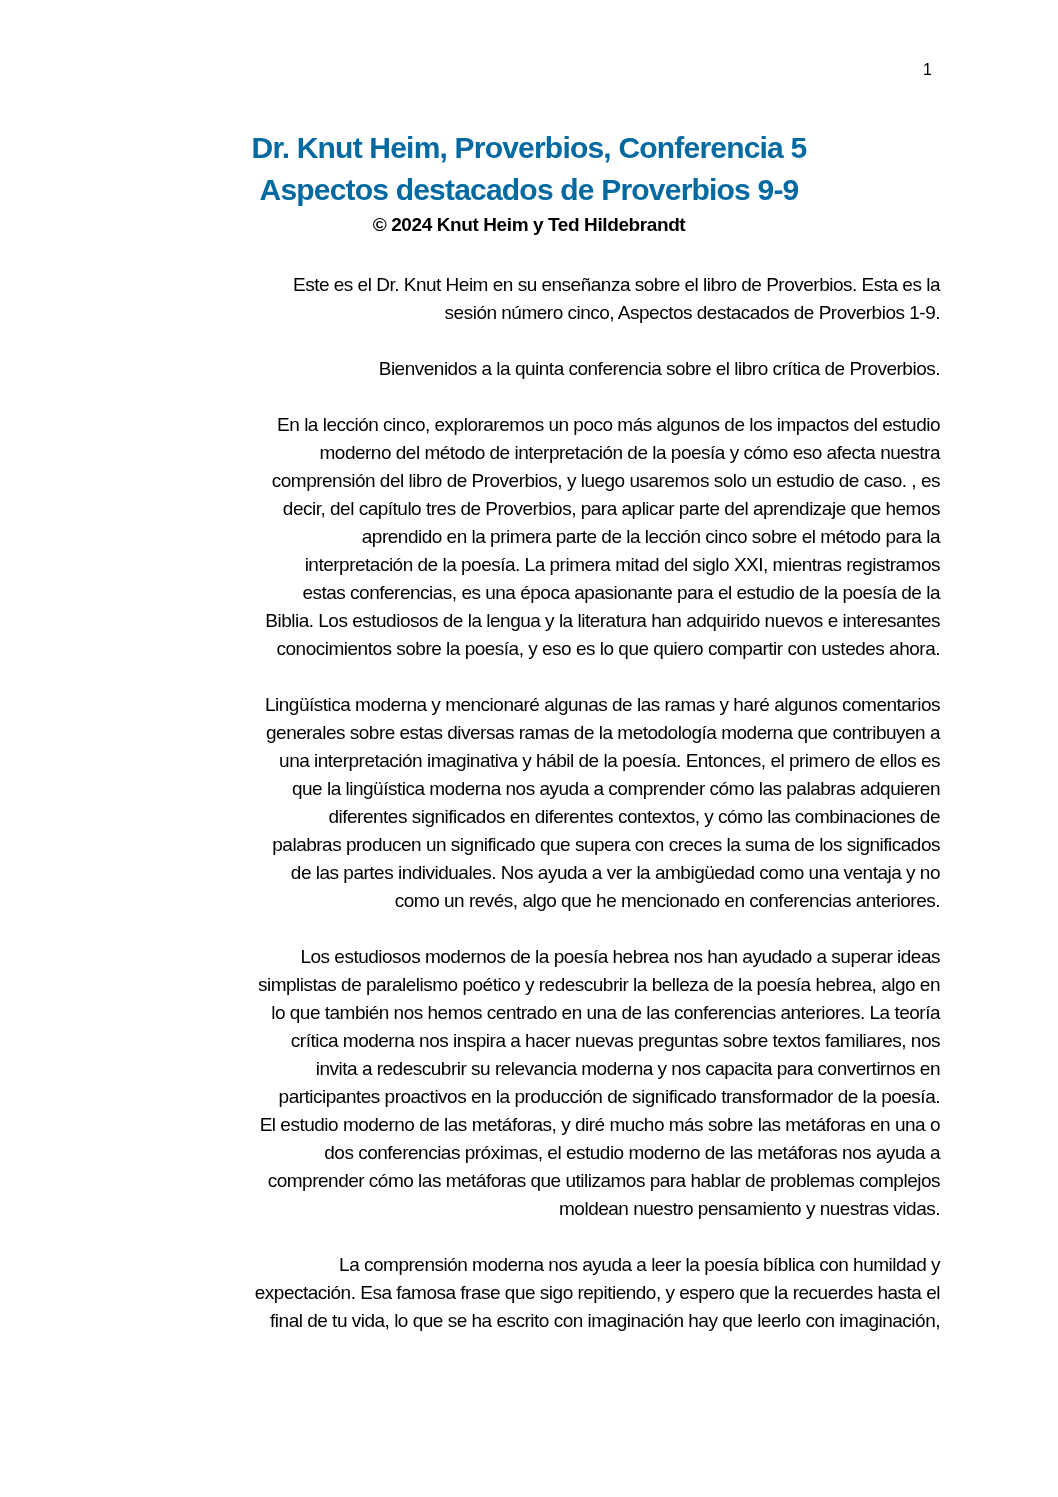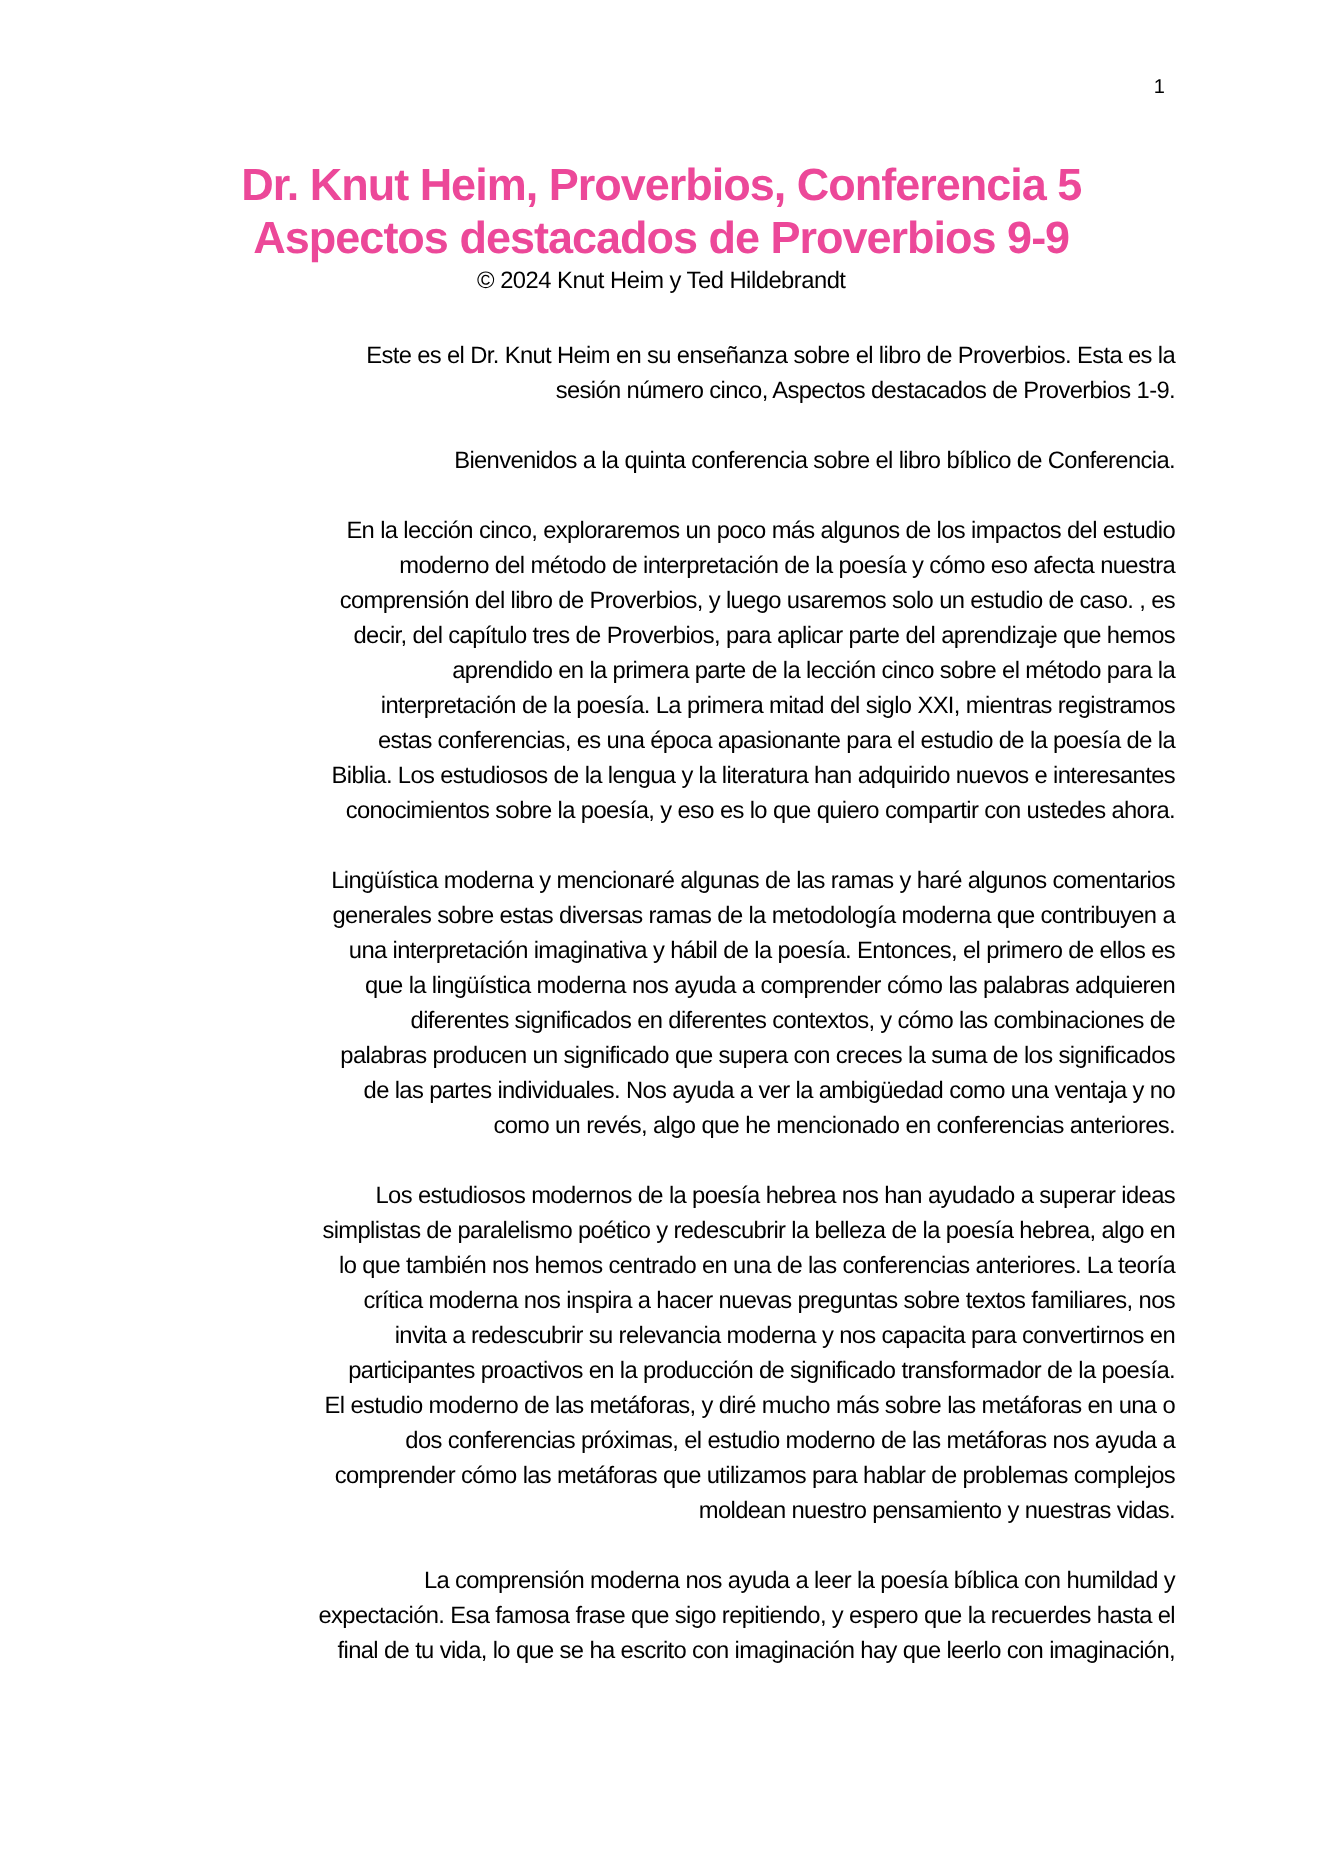--- a/index.html
+++ b/index.html
@@ -23,31 +23,31 @@
     font-size: 16px;
     line-height: 20px;
     color: #000000;
   }
   .title-block {
     padding-top: 127px;
     text-align: center;
   }
   .title-line {
     margin: 0;
-    font-size: 36px;
+    font-size: 30px;
     line-height: 42px;
     font-weight: bold;
     letter-spacing: -0.8px;
-    color: #ec4899;
+    color: #0369a1;
   }
   .copyright-line {
     margin: 0;
     font-size: 19px;
     line-height: 28px;
-    font-weight: normal;
+    font-weight: bold;
     letter-spacing: -0.4px;
     color: #000000;
   }
   .body-text {
     margin: 32px 0 0 128px;
     width: 812px;
     font-size: 19px;
     line-height: 28px;
     letter-spacing: -0.5px;
     color: #000000;
@@ -70,21 +70,21 @@
 
   <header class="title-block">
     <h1 class="title-line">Dr. Knut Heim, Proverbios, Conferencia 5</h1>
     <h1 class="title-line">Aspectos destacados de Proverbios 9-9</h1>
     <div class="copyright-line">© 2024 Knut Heim y Ted Hildebrandt</div>
   </header>
 
   <main class="body-text">
     <p>Este es el Dr. Knut Heim en su enseñanza sobre el libro de Proverbios. Esta es la
 sesión número cinco, Aspectos destacados de Proverbios 1-9.</p>
-    <p>Bienvenidos a la quinta conferencia sobre el libro bíblico de Conferencia.</p>
+    <p>Bienvenidos a la quinta conferencia sobre el libro crítica de Proverbios.</p>
     <p>En la lección cinco, exploraremos un poco más algunos de los impactos del estudio
 moderno del método de interpretación de la poesía y cómo eso afecta nuestra
 comprensión del libro de Proverbios, y luego usaremos solo un estudio de caso. , es
 decir, del capítulo tres de Proverbios, para aplicar parte del aprendizaje que hemos
 aprendido en la primera parte de la lección cinco sobre el método para la
 interpretación de la poesía. La primera mitad del siglo XXI, mientras registramos
 estas conferencias, es una época apasionante para el estudio de la poesía de la
 Biblia. Los estudiosos de la lengua y la literatura han adquirido nuevos e interesantes
 conocimientos sobre la poesía, y eso es lo que quiero compartir con ustedes ahora.</p>
     <p>Lingüística moderna y mencionaré algunas de las ramas y haré algunos comentarios

